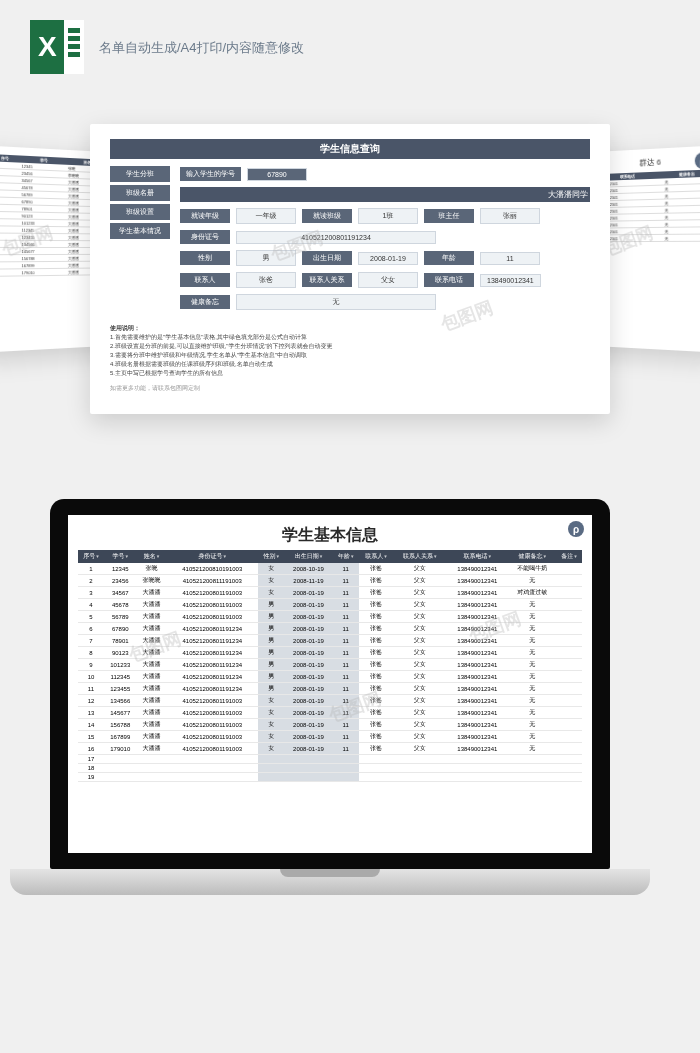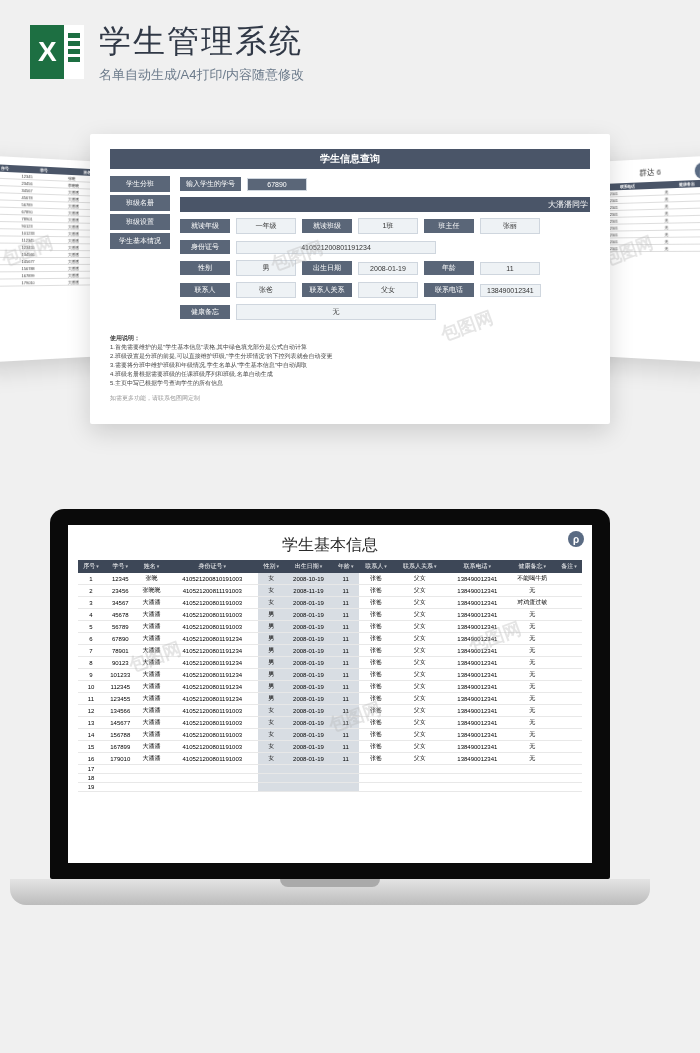--- a/index.html
+++ b/index.html
@@ -224,21 +224,21 @@
   position: absolute;
   left: 50%; top: 0;
   transform: translateX(-50%);
   width: 100px; height: 8px;
   background: #aaa;
   border-radius: 0 0 8px 8px;
 }
 .screen-title {
   text-align: center;
   font-size: 16px;
-  font-weight: normal;
+  font-weight: bold;
   color: #2a2a2a;
   margin-bottom: 4px;
 }
 .data-table {
   width: 100%;
   border-collapse: collapse;
   font-size: 6px;
 }
 .data-table th {
   background: #3d4757;
@@ -282,21 +282,20 @@
   <div class="excel-icon">
     <span>X</span>
     <div class="bars">
         <div></div>
         <div></div>
         <div></div>
         <div></div>
       </div>
   </div>
   <div class="title-block">
-    <div class="main-title">学生管理系统</div>
     <div class="sub-title">名单自动生成/A4打印/内容随意修改</div>
   </div>
 </div>
 
 <div class="middle-stage">
 
   <div class="doc-page doc-left">
     <table class="mini-table">
       <thead>
           <tr id="left-head">

